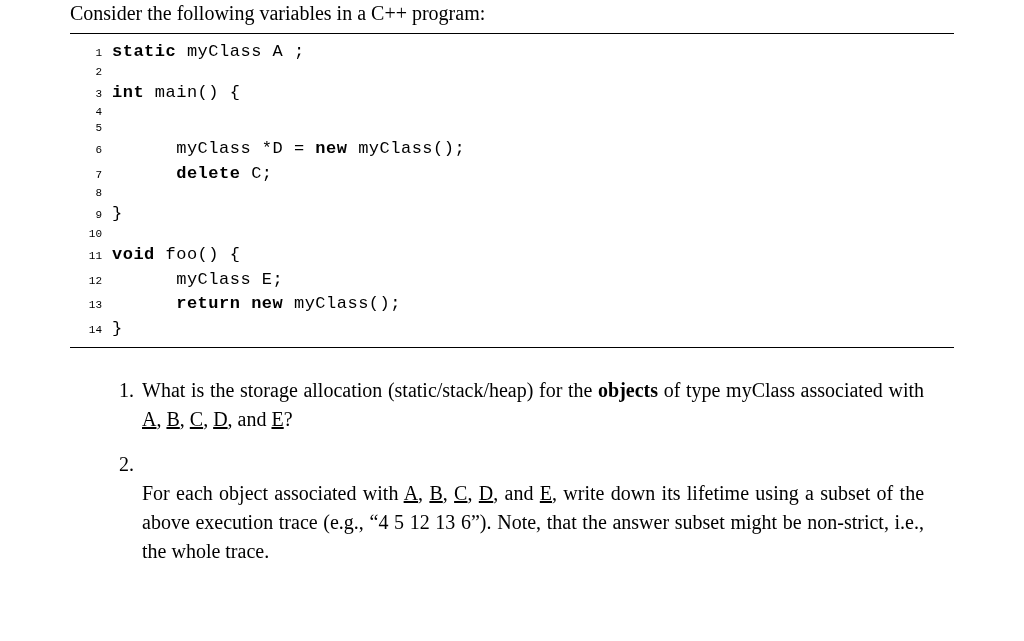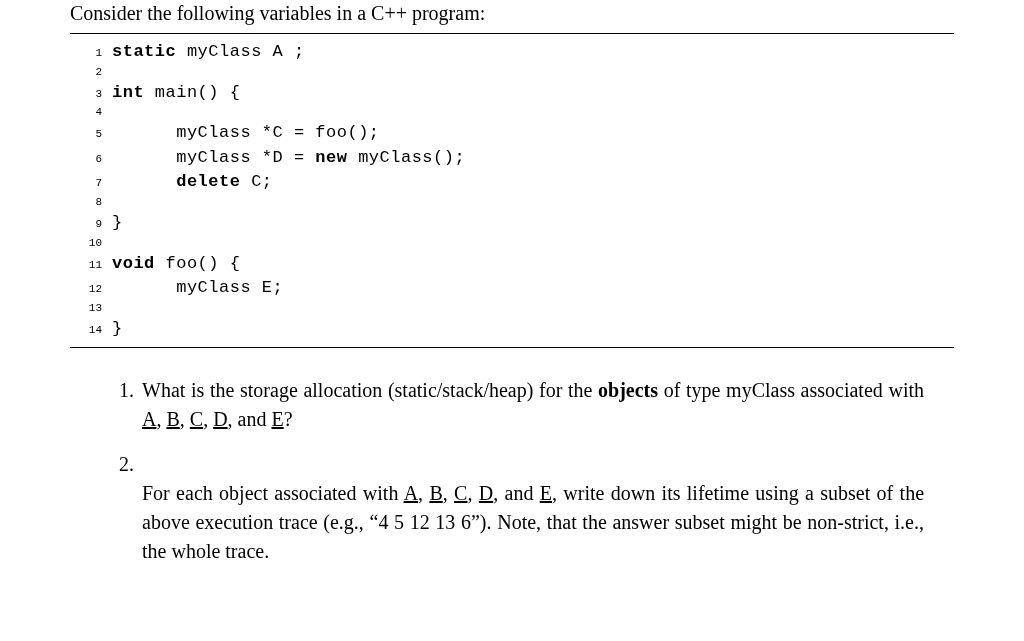--- a/index.html
+++ b/index.html
@@ -93,21 +93,20 @@
       <span class="lineno">3</span>
       <span class="code"><span class="kw">int</span><span> main() {</span></span>
     </div>
 
     <div class="code-line">
       <span class="lineno">4</span>
     </div>
 
     <div class="code-line">
       <span class="lineno">5</span>
-      <span class="code"><span>      </span><span>myClass *C = foo();</span></span>
     </div>
 
     <div class="code-line">
       <span class="lineno">6</span>
       <span class="code"><span>      </span><span>myClass *D = </span><span class="kw">new</span><span> myClass();</span></span>
     </div>
 
     <div class="code-line">
       <span class="lineno">7</span>
       <span class="code"><span>      </span><span class="kw">delete</span><span> C;</span></span>
@@ -132,20 +131,21 @@
       <span class="code"><span class="kw">void</span><span> foo() {</span></span>
     </div>
 
     <div class="code-line">
       <span class="lineno">12</span>
       <span class="code"><span>      </span><span>myClass E;</span></span>
     </div>
 
     <div class="code-line">
       <span class="lineno">13</span>
+      <span class="code"><span>      </span><span class="kw">return</span><span> </span><span class="kw">new</span><span> myClass();</span></span>
     </div>
 
     <div class="code-line">
       <span class="lineno">14</span>
       <span class="code">}</span>
     </div>
 
   </div>
 
   <div class="questions">

